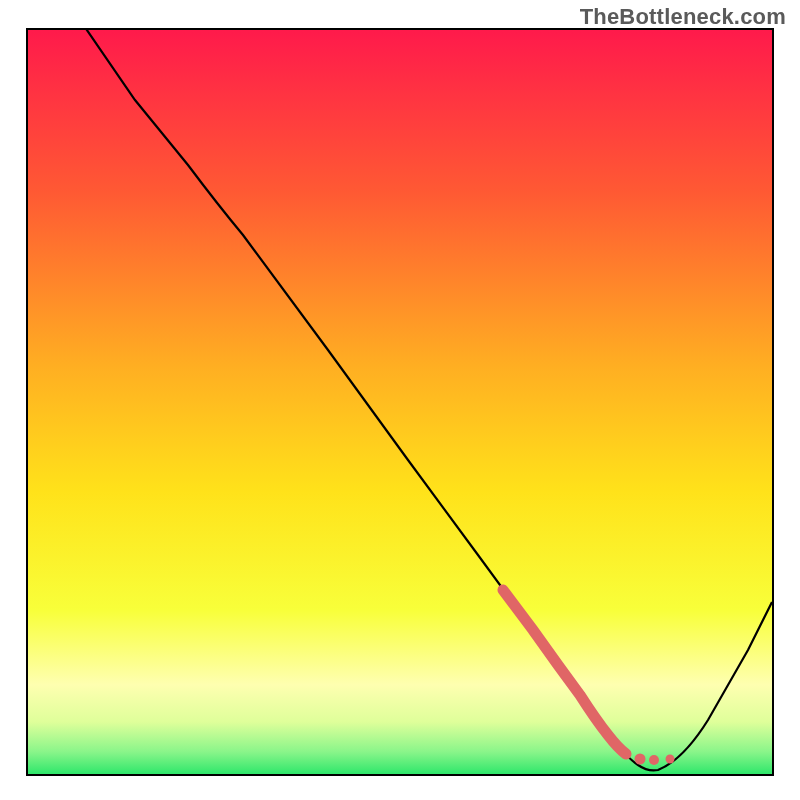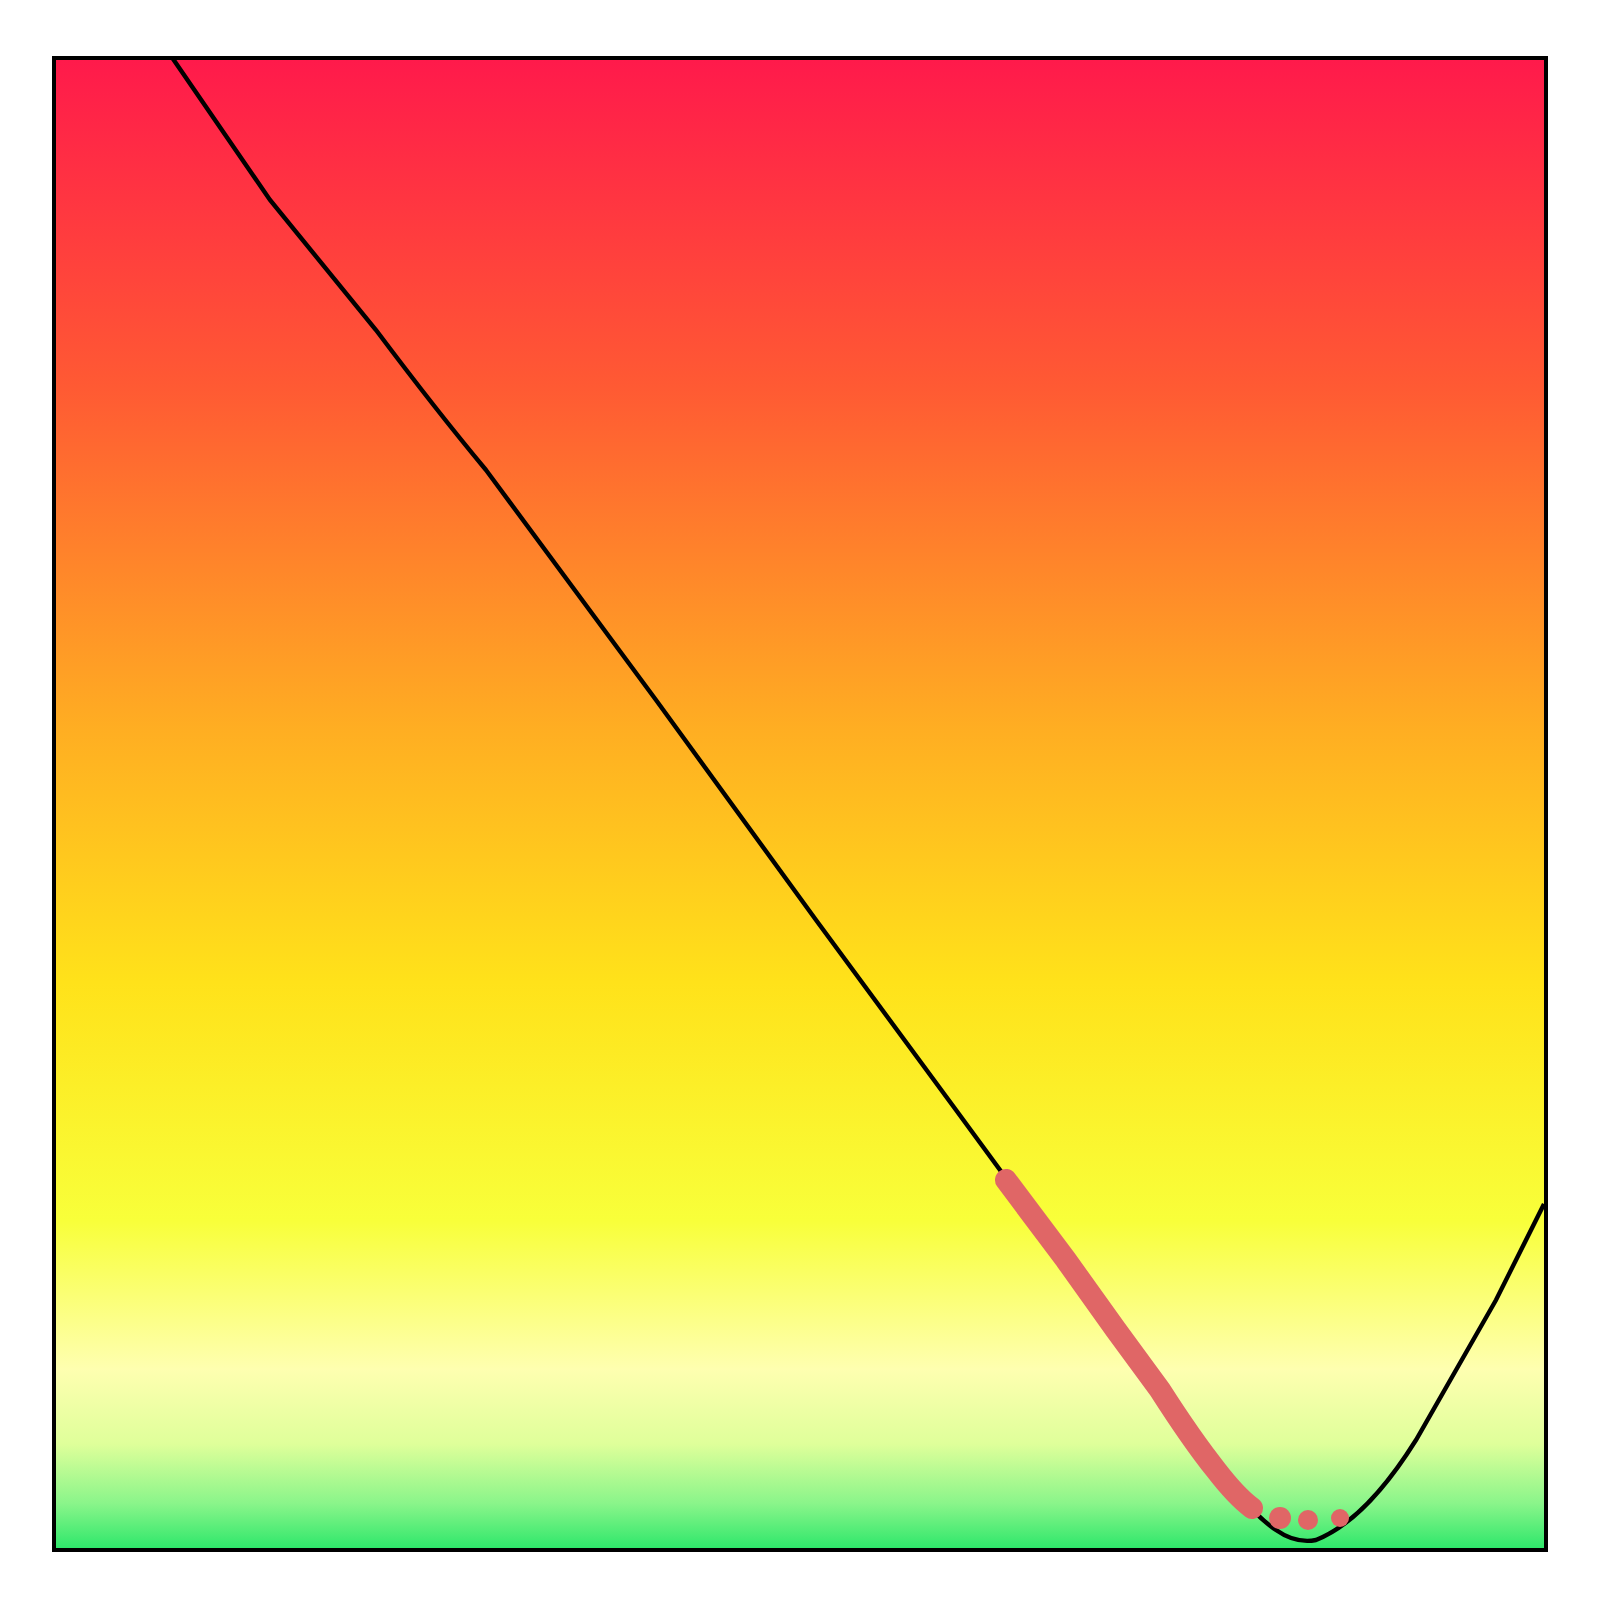--- a/index.html
+++ b/index.html
@@ -41,20 +41,21 @@
   svg.curve {
     position: absolute;
     inset: 0;
   }
 </style>
 </head>
 <body>
 
 <div class="chart-wrap">
 
+  <div class="watermark">TheBottleneck.com</div>
 
   <div class="plot-area">
 
     <svg class="gradient-bg" viewBox="0 0 744 744" preserveAspectRatio="none">
       <defs>
         <linearGradient id="bg" x1="0" y1="0" x2="0" y2="1">
           <stop offset="0%" stop-color="#ff1a4b"></stop>
           <stop offset="22%" stop-color="#ff5a33"></stop>
           <stop offset="45%" stop-color="#ffae22"></stop>
           <stop offset="62%" stop-color="#ffe21a"></stop>

